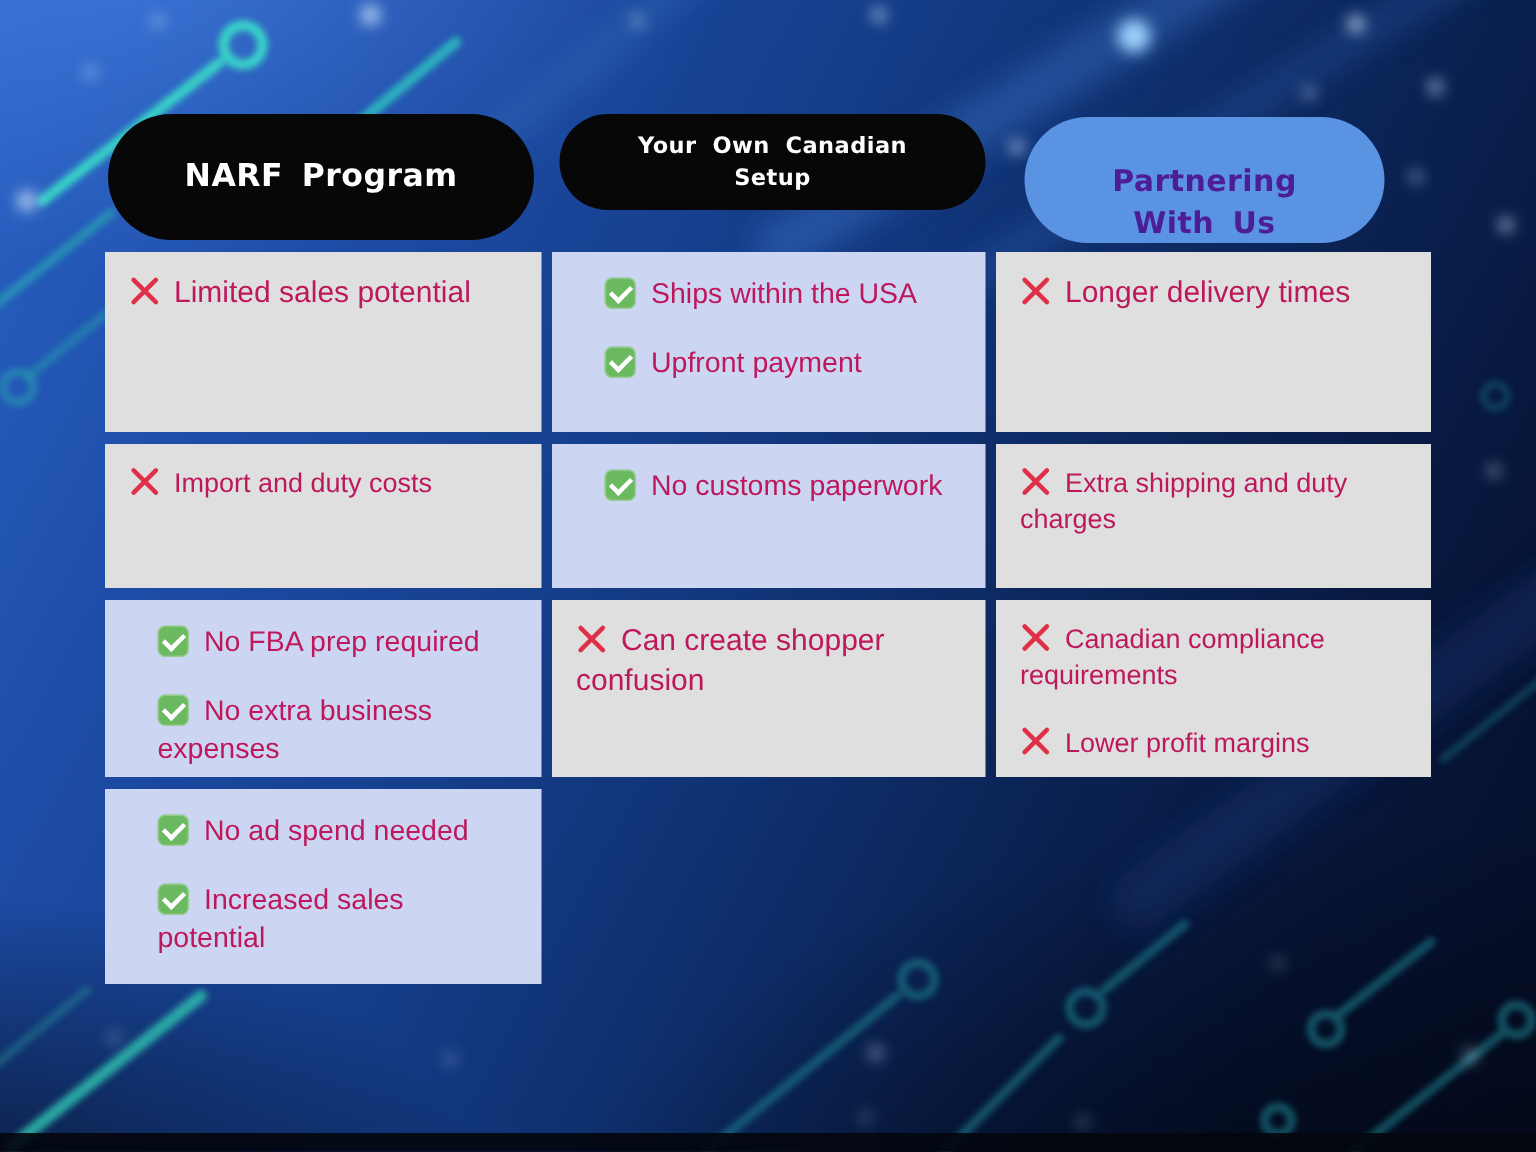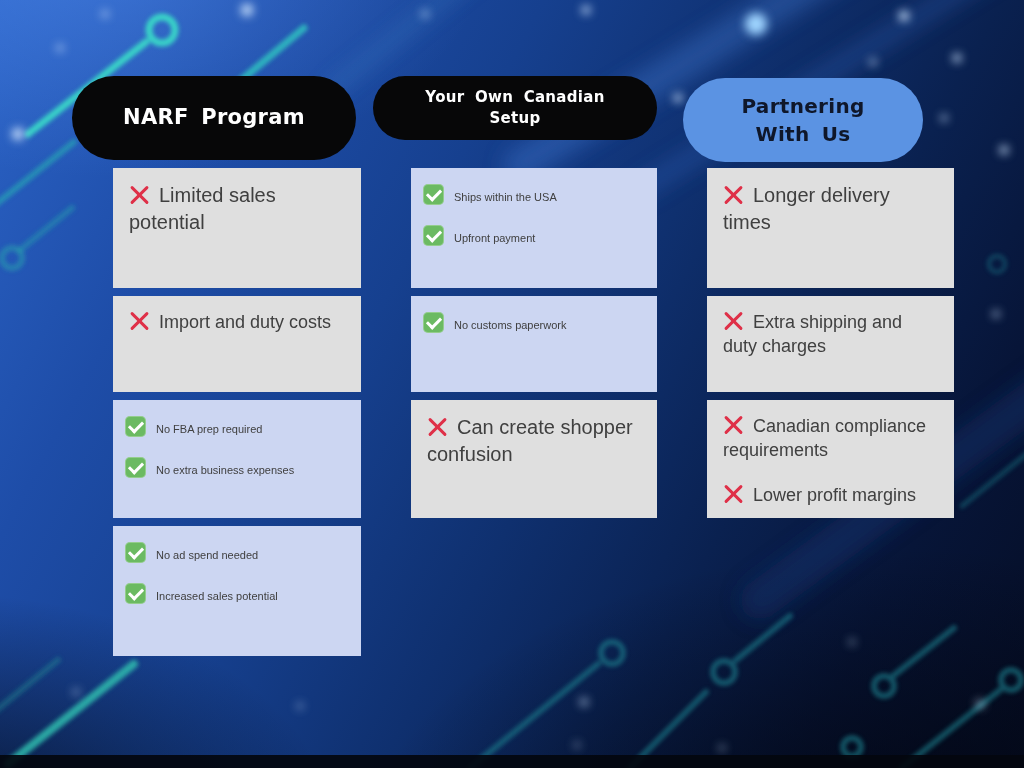--- a/index.html
+++ b/index.html
@@ -32,44 +32,43 @@
     text-align: center;
     border-radius: 44px;
     font-family: "DejaVu Sans", sans-serif;
     font-weight: 700;
     letter-spacing: 0.3px;
     word-spacing: 5px;
     line-height: 1.4;
     padding: 0 26px;
   }
   .pill-dark { background: #070708; color: #ffffff; }
-  .pill-blue { background: #5b93e3; color: #0f172a; }
+  .pill-blue { background: #5b93e3; color: #4c1d95; align-items: flex-end; }
   #pill-1 { left: 72px;  top: 76px; width: 284px; height: 84px; font-size: 21px; }
   #pill-2 { left: 373px; top: 76px; width: 284px; height: 64px; font-size: 15px; }
   #pill-3 { left: 683px; top: 78px; width: 240px; height: 84px; font-size: 20px; }
 
   
   .grid {
     position: absolute; left: 70px; top: 168px; width: 884px;
     display: grid;
     grid-template-columns: 291px 289px 290px;
     grid-template-rows: 120px 96px 118px 130px;
     gap: 8px 7px;
   }
   .cell {
     padding: 14px 16px 12px 16px;
-    color: #404040;
+    color: #be185d;
     font-size: 18px;
     line-height: 1.35;
-    margin-left: 43px;
   }
   .cell-gray { background: #dfdfdf; }
   .cell-blue { background: #ccd6f2; }
   .cell.lg { font-size: 20px; }
-  .cell-blue { font-size: 11px; padding-top: 16px; padding-left: 12px; }
+  .cell-blue { font-size: 19px; padding-top: 16px; padding-left: 35px; }
   .item + .item { margin-top: 20px; }
 
   
   .x-icon {
     display: inline-block; position: relative;
     width: 21px; height: 20px;
     margin-right: 9px; vertical-align: -3px;
   }
   .x-icon::before, .x-icon::after {
     content: ""; position: absolute; left: 9px; top: -2px;

